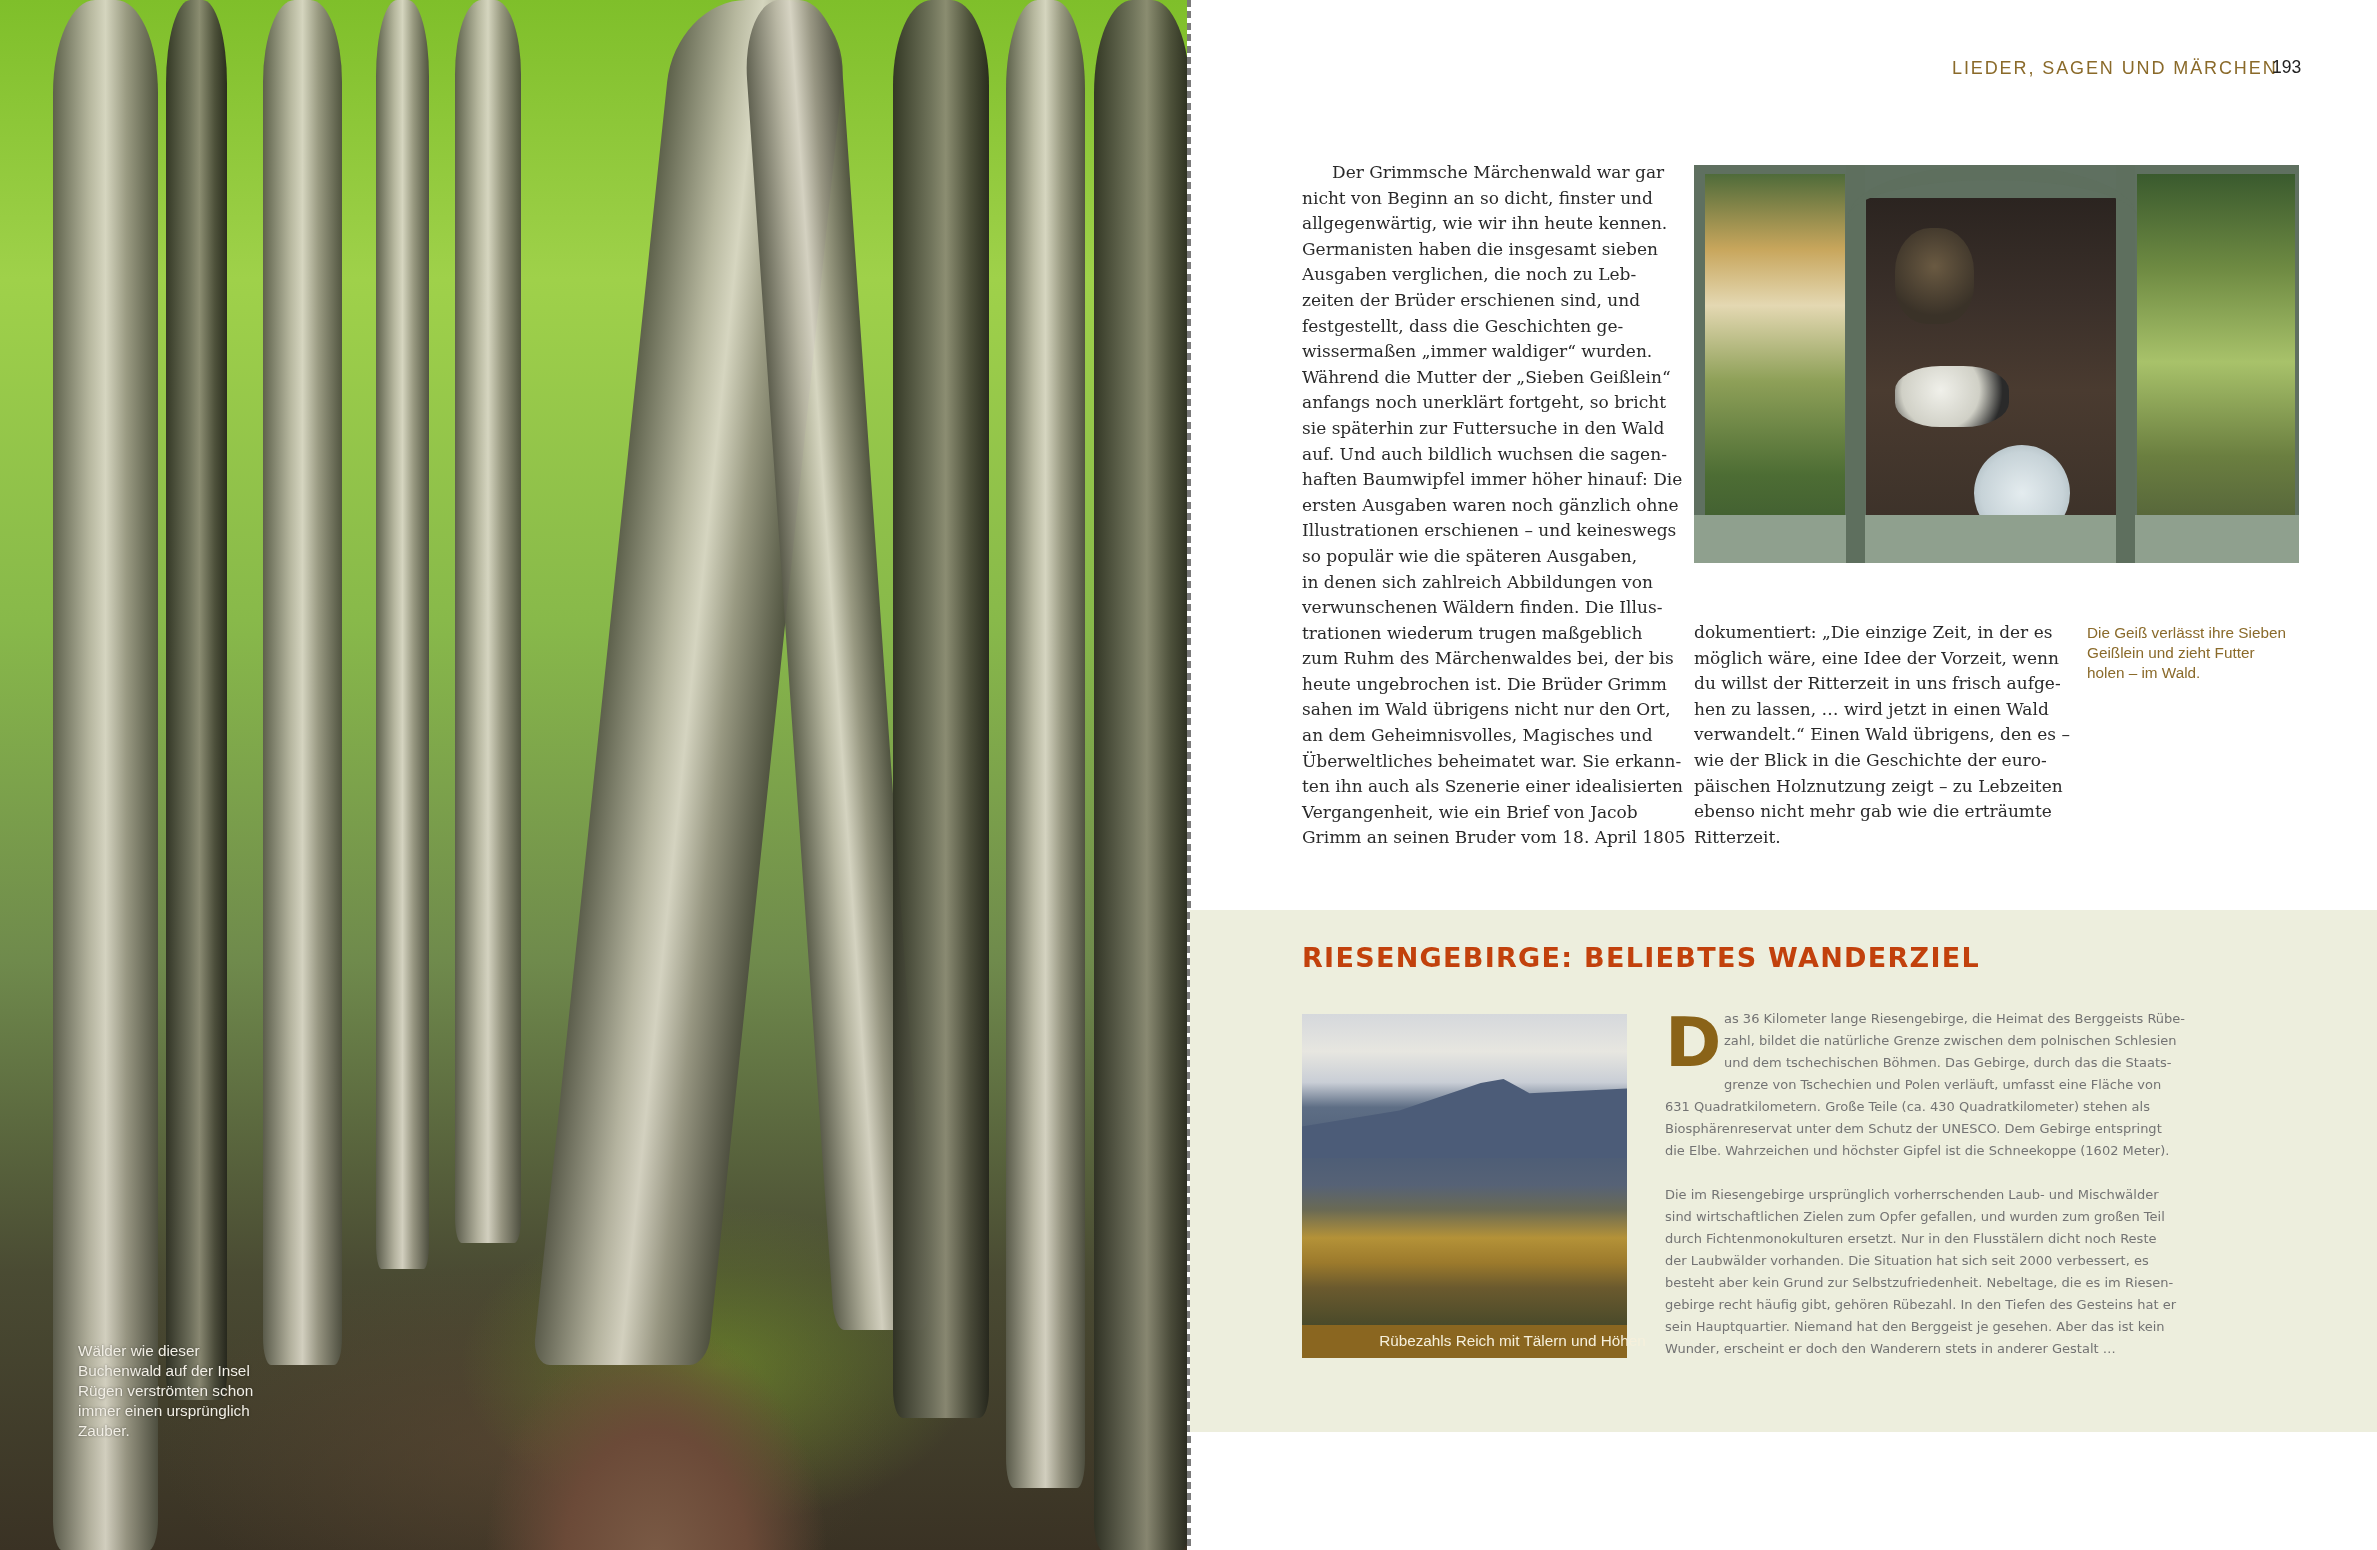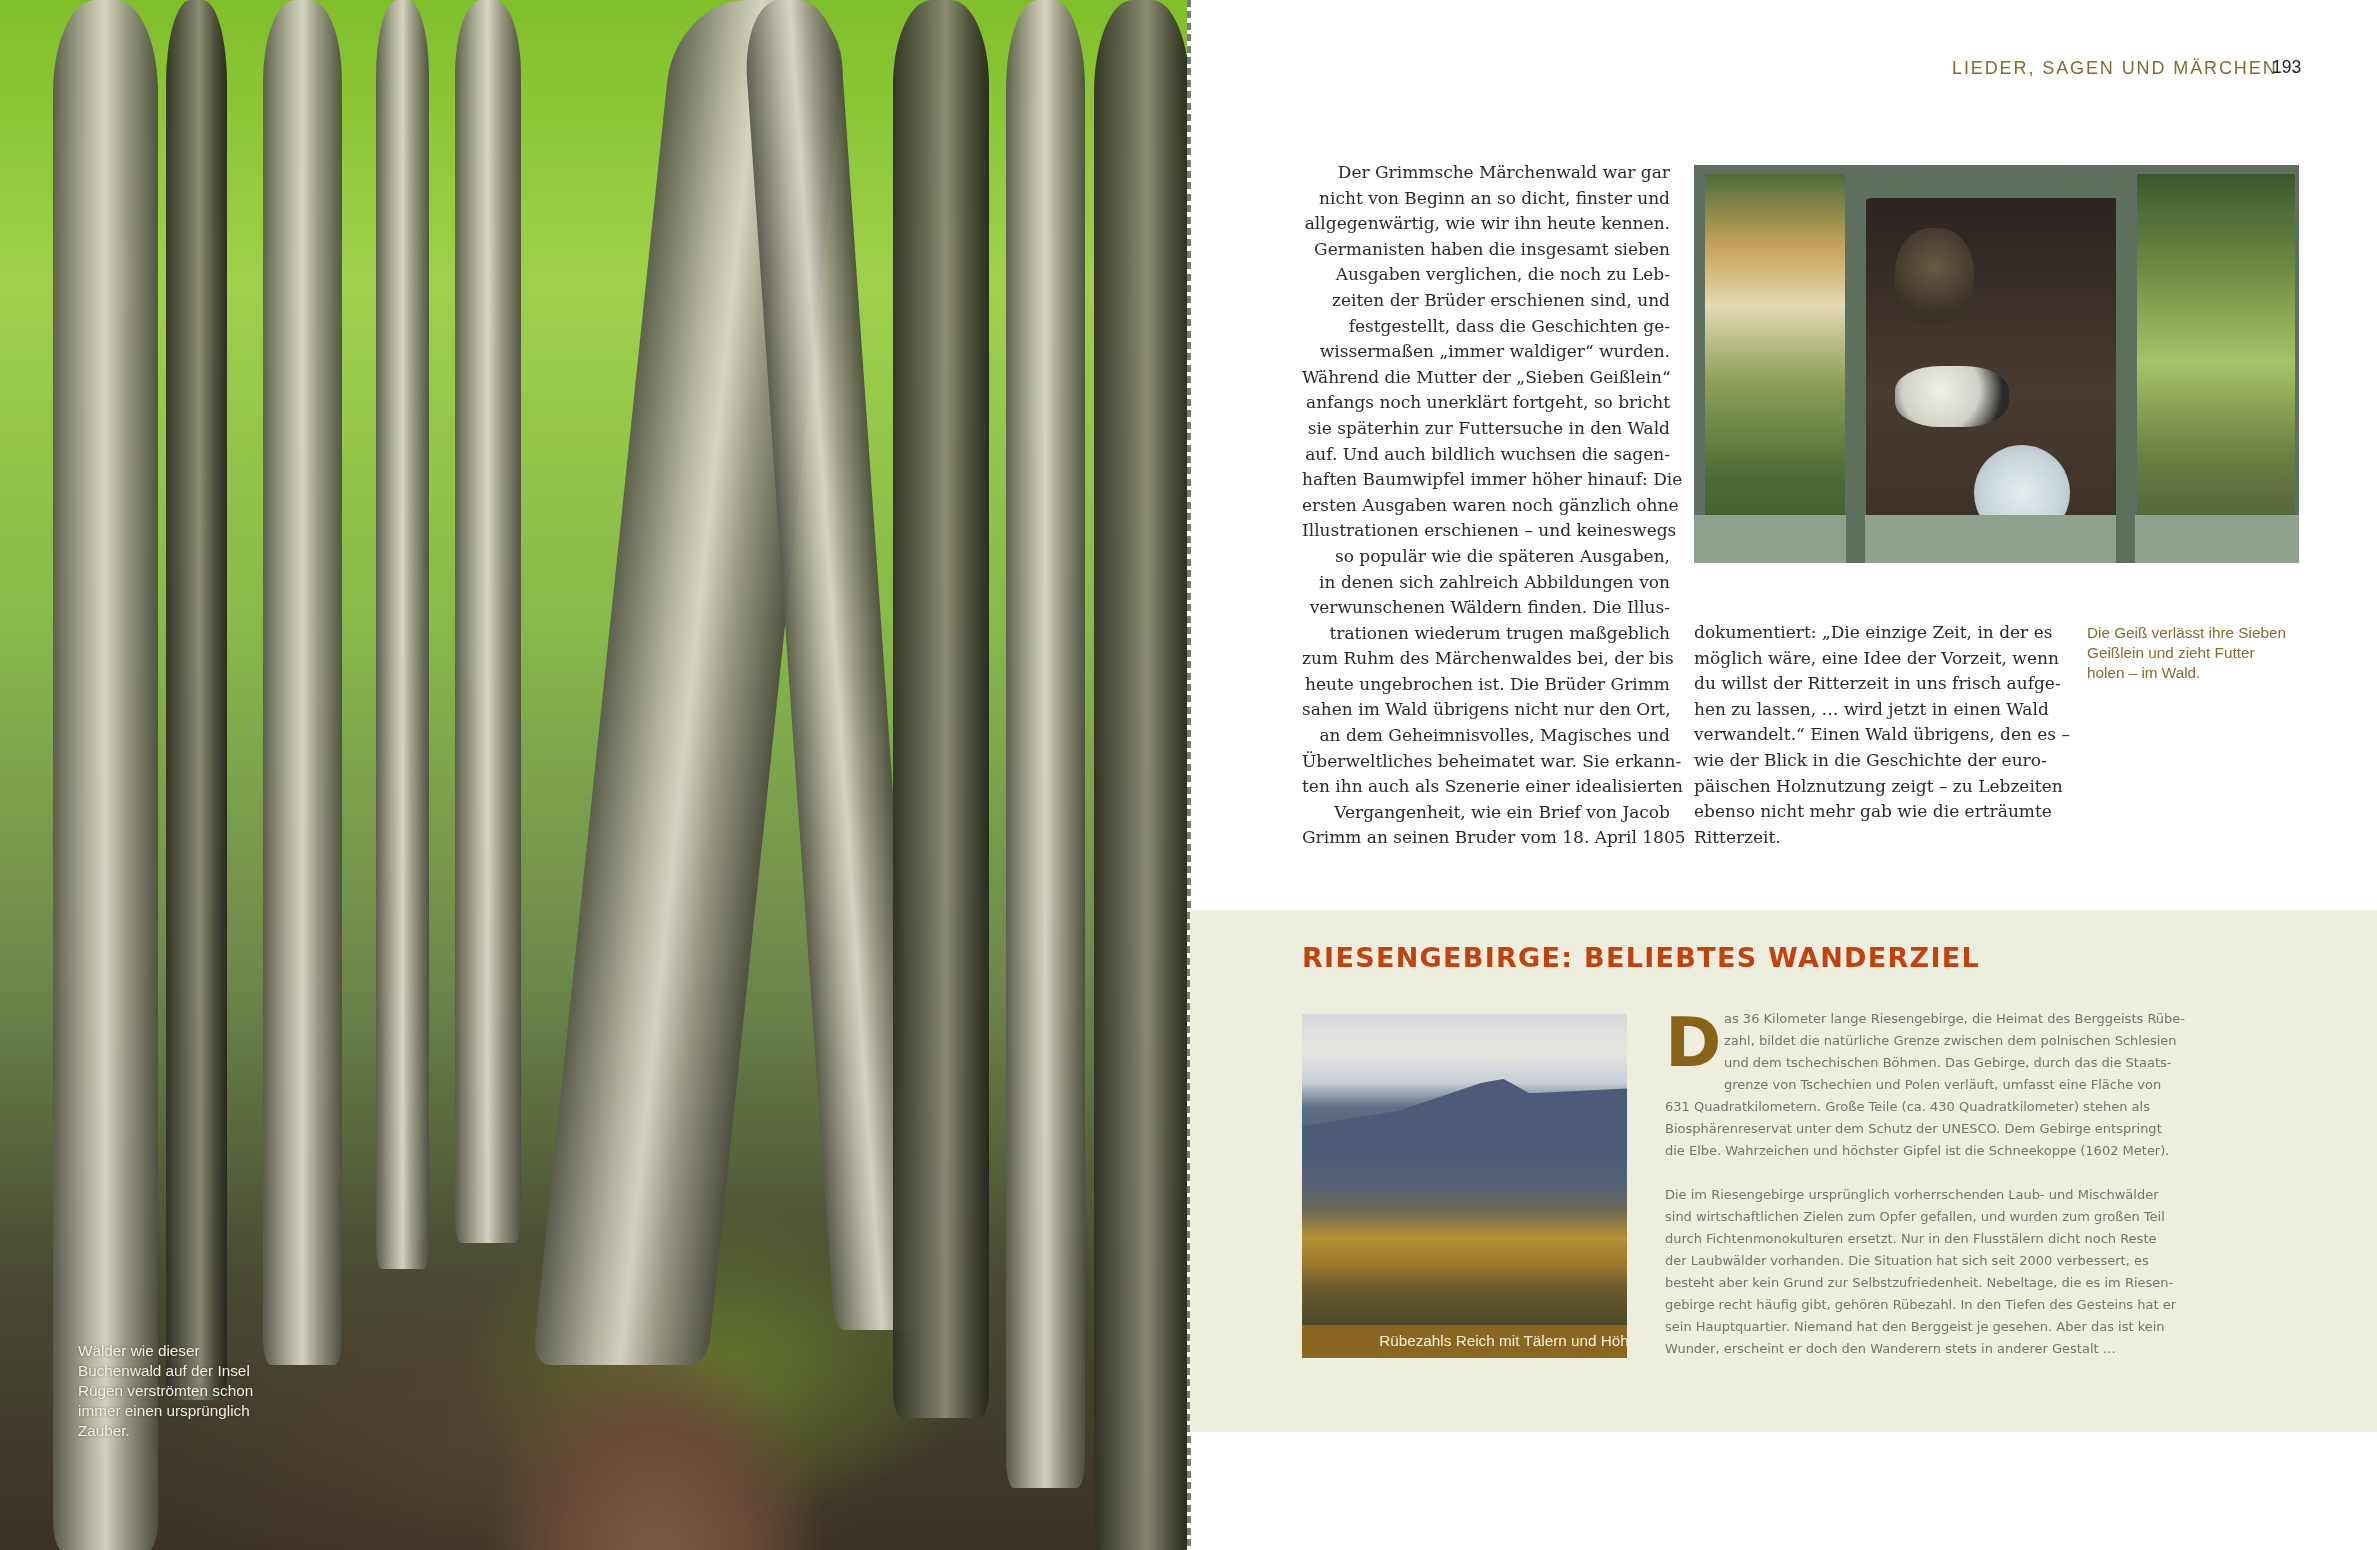--- a/index.html
+++ b/index.html
@@ -24,21 +24,21 @@
   .gutter { position:absolute; left:1187px; top:0; width:3.5px; height:1551px;
     background:repeating-linear-gradient(180deg, #7a7a7a 0 7px, #ffffff 7px 11.4px); }
 
   
   .running-head { position:absolute; left:1952px; top:58px; color:#8a6a2a;
     font-family:"Liberation Sans", sans-serif; font-size:18px; letter-spacing:1.9px;text-align:center; }
   .page-number { position:absolute; left:2272px; top:57px; color:#222; font-family:"Liberation Sans", sans-serif; font-size:17.5px; }
 
   .body-col { position:absolute; color:#2a2a2a; font-family:"DejaVu Serif", serif; font-size:17px; line-height:25.6px; }
   .body-col .line { display:block; white-space:nowrap; }
-  .col-1 { left:1302px; top:160px; width:368px;text-align:right; }
+  .col-1 { left:1302px; top:160px; width:368px; }
   .col-2 { left:1694px; top:620px; width:368px; }
 
   .illustration { position:absolute; left:1694px; top:165px; width:605px; height:398px; overflow:hidden;
     background:#5f7060; }
   .ill-panel { position:absolute; }
   .ill-left { left:10.5px; top:8.8px; width:140px; height:376px;
     background:linear-gradient(180deg,#4f6b3a 0%, #c8a65c 20%, #e4d8b2 35%, #8ea058 55%, #4d6d34 80%, #3c5830 100%); }
   .ill-center { left:172px; top:33px; width:250px; height:350px;
     background:linear-gradient(180deg,#2b2420 0%,#3b302a 30%,#4a3b30 55%,#3a3028 100%); }
   .ill-right { left:443px; top:8.8px; width:158px; height:376px;

